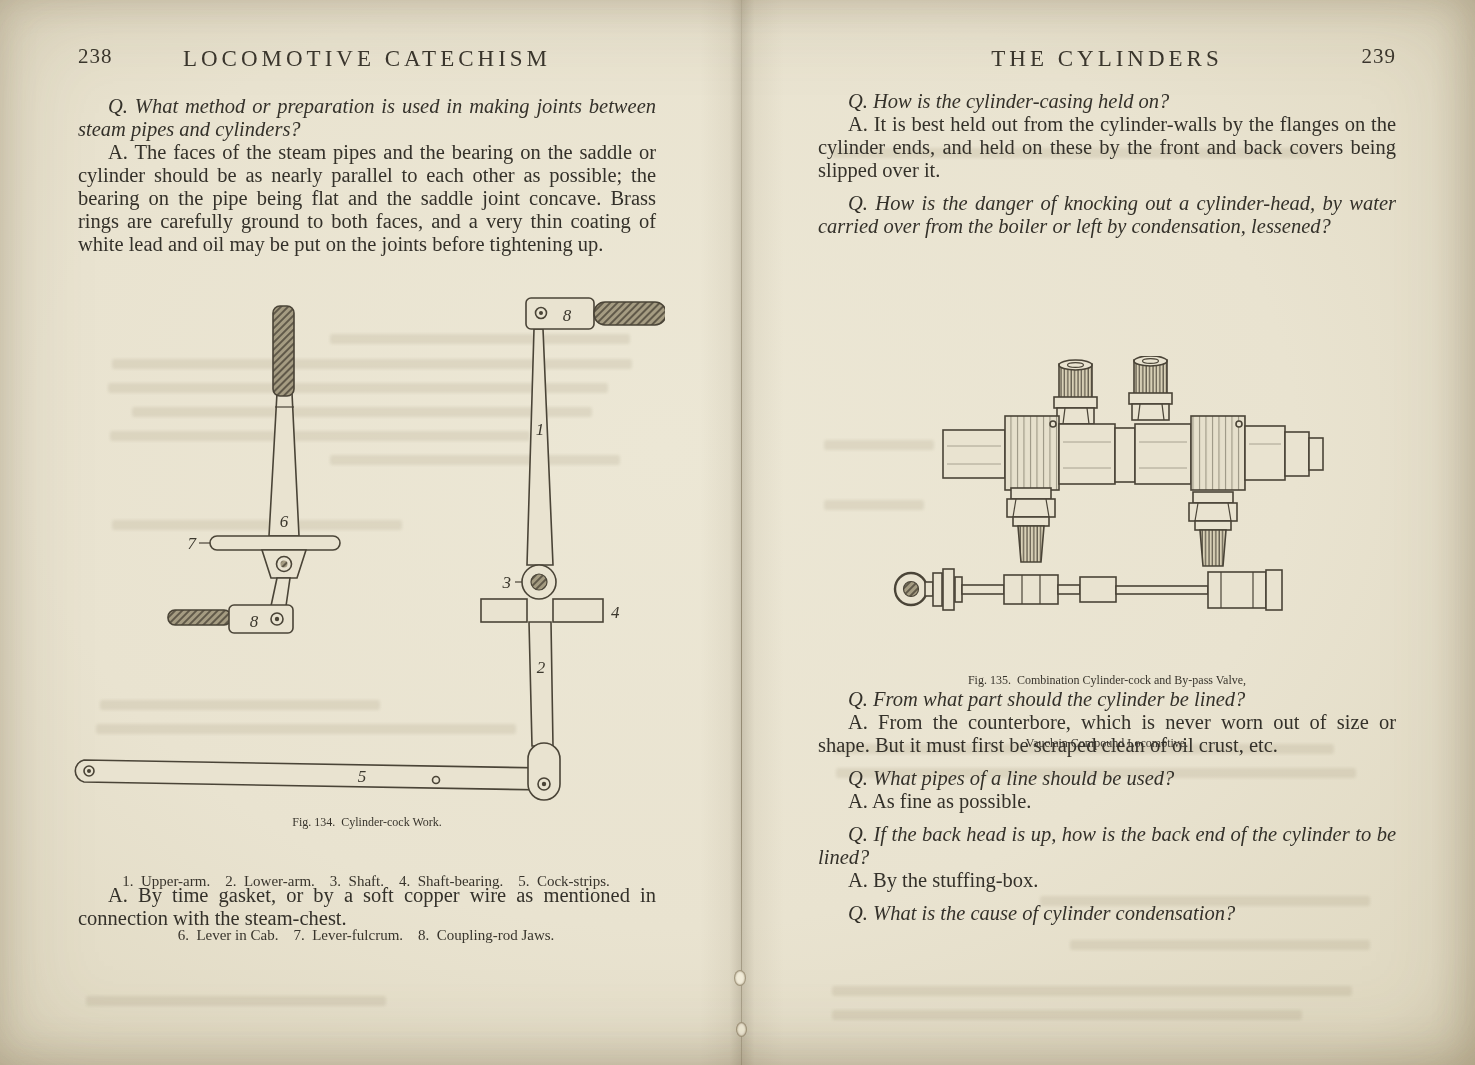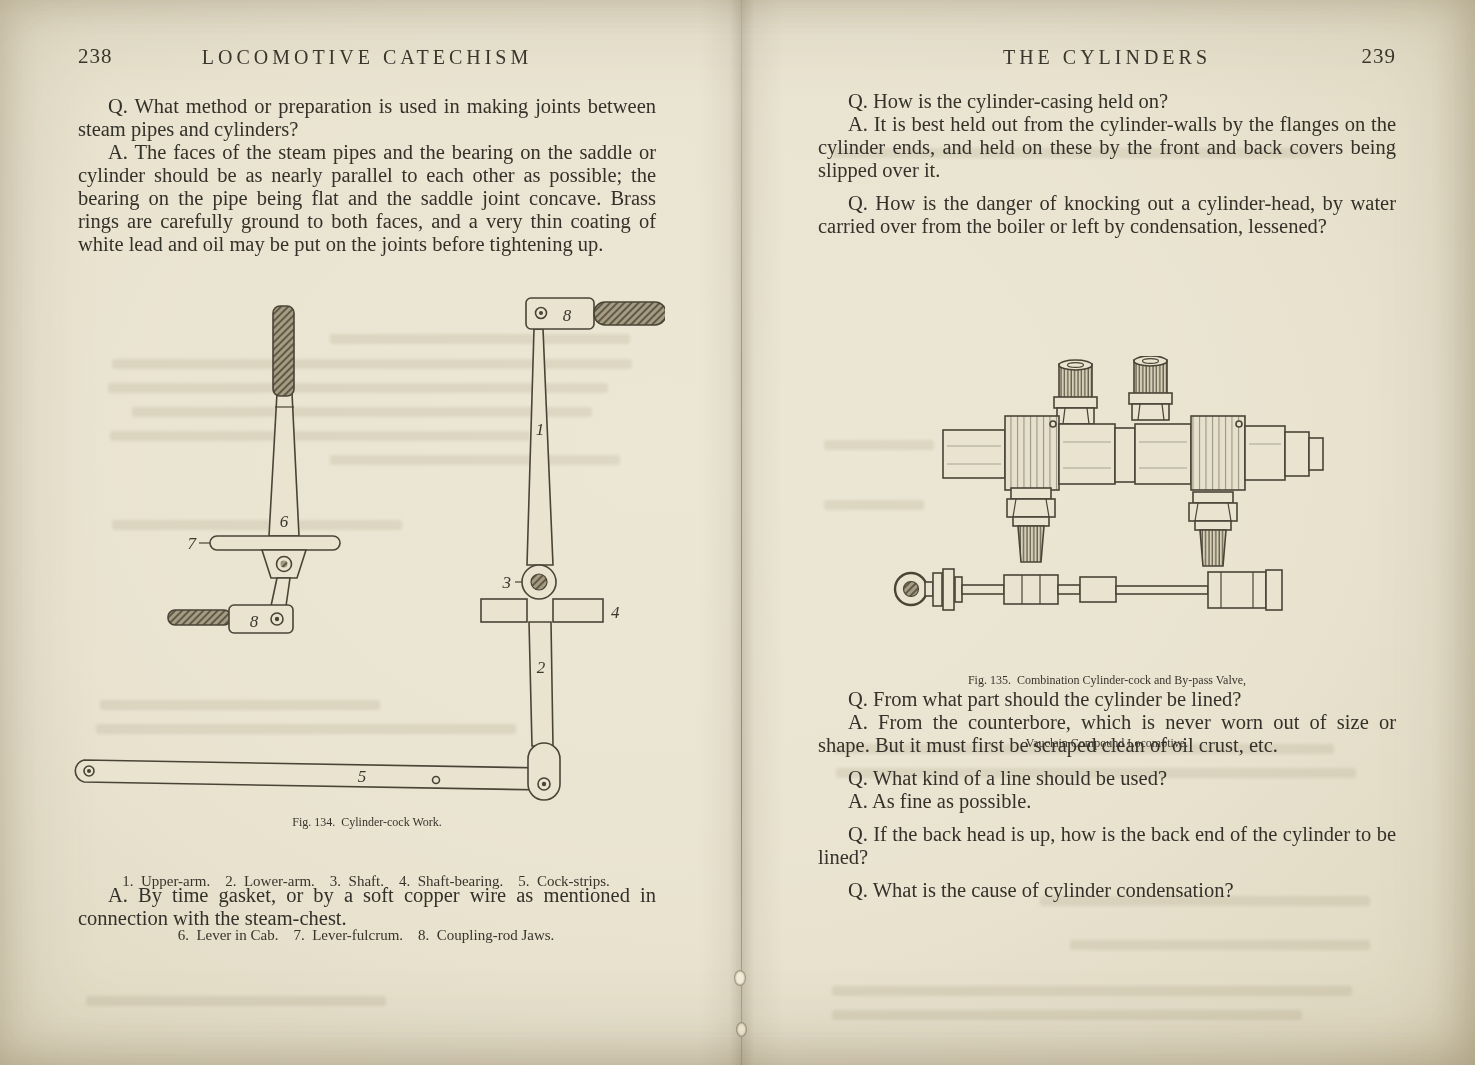--- a/index.html
+++ b/index.html
@@ -14,26 +14,26 @@
   }
   .page { position:absolute; top:0; height:1065px; }
   .page-left  { left:0;    width:740px; }
   .page-right { left:740px; width:735px; }
 
   .runhead { position:absolute; top:44px; left:78px; width:578px; height:24px; }
   .pageno { position:absolute; top:0; font-size:21px; letter-spacing:1px; color:#3a362d; }
   .pageno-left  { left:0; }
   .pageno-right { right:0; }
   .runtitle { position:absolute; top:2px; left:0; width:100%; text-align:center;
-              font-size:20px; letter-spacing:4px; color:#3a362d; }
+              font-size:23px; letter-spacing:4px; color:#3a362d; }
 
   .col { position:absolute; left:78px; width:578px; text-align:justify;
          font-size:20.5px; line-height:23px; color:#34312a; }
   .col p { margin:0; text-indent:30px; }
-  .col p.q { margin-top:10px; }
+  .col p.q { font-style:italic; margin-top:10px; }
   .col p.q:first-child { margin-top:0; }
 
   .figcap { position:absolute; left:78px; width:578px; text-align:center;
             font-size:12px; line-height:21px; white-space:pre-wrap; color:#38342c; }
   .figleg { position:absolute; left:60px; width:612px; text-align:center;
             font-size:15px; line-height:18px; white-space:pre-wrap; color:#38342c; }
 
   .figure-svg { position:absolute; }
   svg .ln  { fill:#e9e3d0; stroke:#4a4437; stroke-width:1.6; }
   svg .lt  { fill:none;    stroke:#4a4437; stroke-width:1.2; }
@@ -277,23 +277,24 @@
     </svg>
 
     <div class="figcap" style="top:628px;">
       <div>Fig. 135.  Combination Cylinder-cock and By-pass Valve,</div>
       <div>Vauclain Compound Locomotive.</div>
     </div>
 
     <div class="col" style="top:688px;">
       <p class="q">Q. From what part should the cylinder be lined?</p>
       <p class="a">A. From the counterbore, which is never worn out of size or shape.  But it must first be scraped clean of oil crust, etc.</p>
-      <p class="q">Q. What kind of a line should be used?</p>
+      <p class="q">Q. What pipes of a line should be used?</p>
       <p class="a">A. As fine as possible.</p>
       <p class="q">Q. If the back head is up, how is the back end of the cylinder to be lined?</p>
+      <p class="a">A. By the stuffing-box.</p>
       <p class="q">Q. What is the cause of cylinder condensation?</p>
     </div>
   </div>
 
   <div class="gutter"></div>
   <div class="crease"></div>
   <div class="stitch" style="left:734px; top:970px; width:10px; height:14px;"></div>
   <div class="stitch" style="left:736px; top:1022px; width:9px; height:13px;"></div>
 
 </div>

